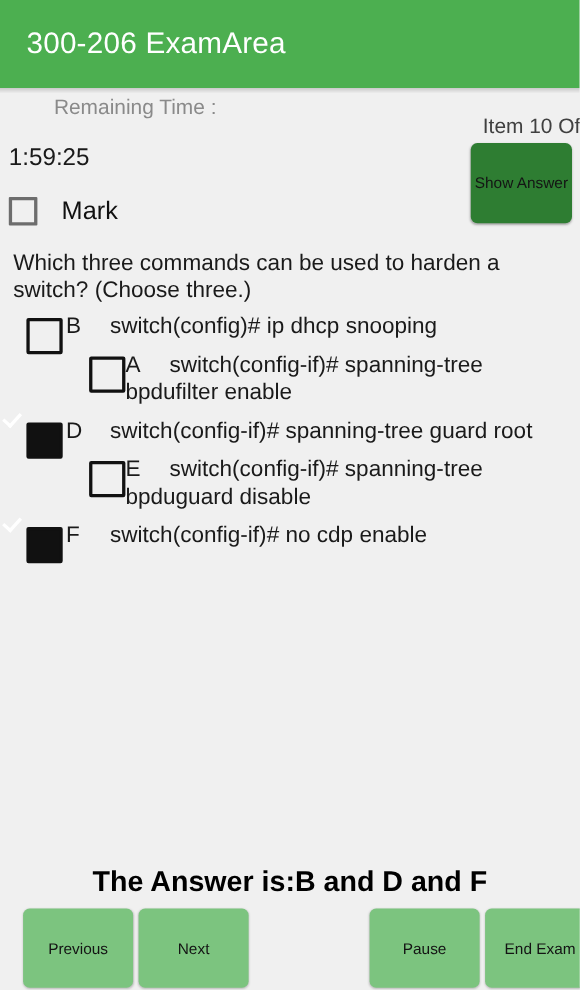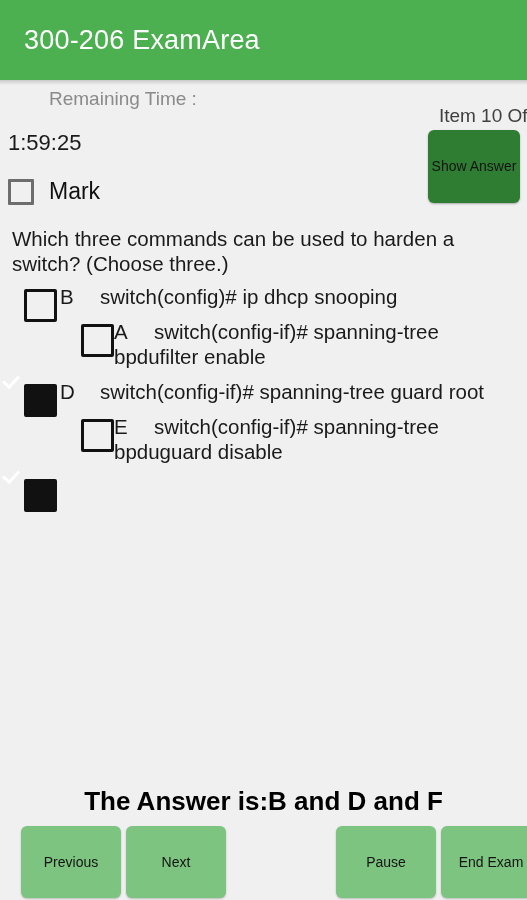--- a/index.html
+++ b/index.html
@@ -99,21 +99,21 @@
     box-shadow: 0 1px 2px rgba(0,0,0,0.3);
   }
 
   
   #mark-row {
     position: absolute;
     left: 8px;
     top: 178px;
     display: flex;
     align-items: center;
-    gap: 15px;
+    gap: 22px;
   }
   .box {
     box-sizing: border-box;
     position: relative;
     flex: none;
   }
   #mark-checkbox {
     width: 26px;
     height: 26px;
     border: 3px solid #6d6d6d;
@@ -272,20 +272,23 @@
     </div>
   </div>
   <div class="option-row">
     <div class="option-checkbox"></div>
     <div class="option-body">
       <span class="option-letter">E</span><span>switch(config-if)# spanning-tree bpduguard disable</span>
     </div>
   </div>
   <div class="option-row">
     <div class="option-checkbox checked"></div>
+    <div class="option-body">
+      <span class="option-letter">F</span><span>switch(config-if)# no cdp enable</span>
+    </div>
   </div>
 </div>
 
 <div id="answer-reveal">The Answer is:B and D and F</div>
 
 <div id="bottom-nav">
   <button id="previous-button" class="nav-button">Previous</button>
   <button id="next-button" class="nav-button">Next</button>
   <button id="pause-button" class="nav-button">Pause</button>
   <button id="end-exam-button" class="nav-button">End Exam</button>

